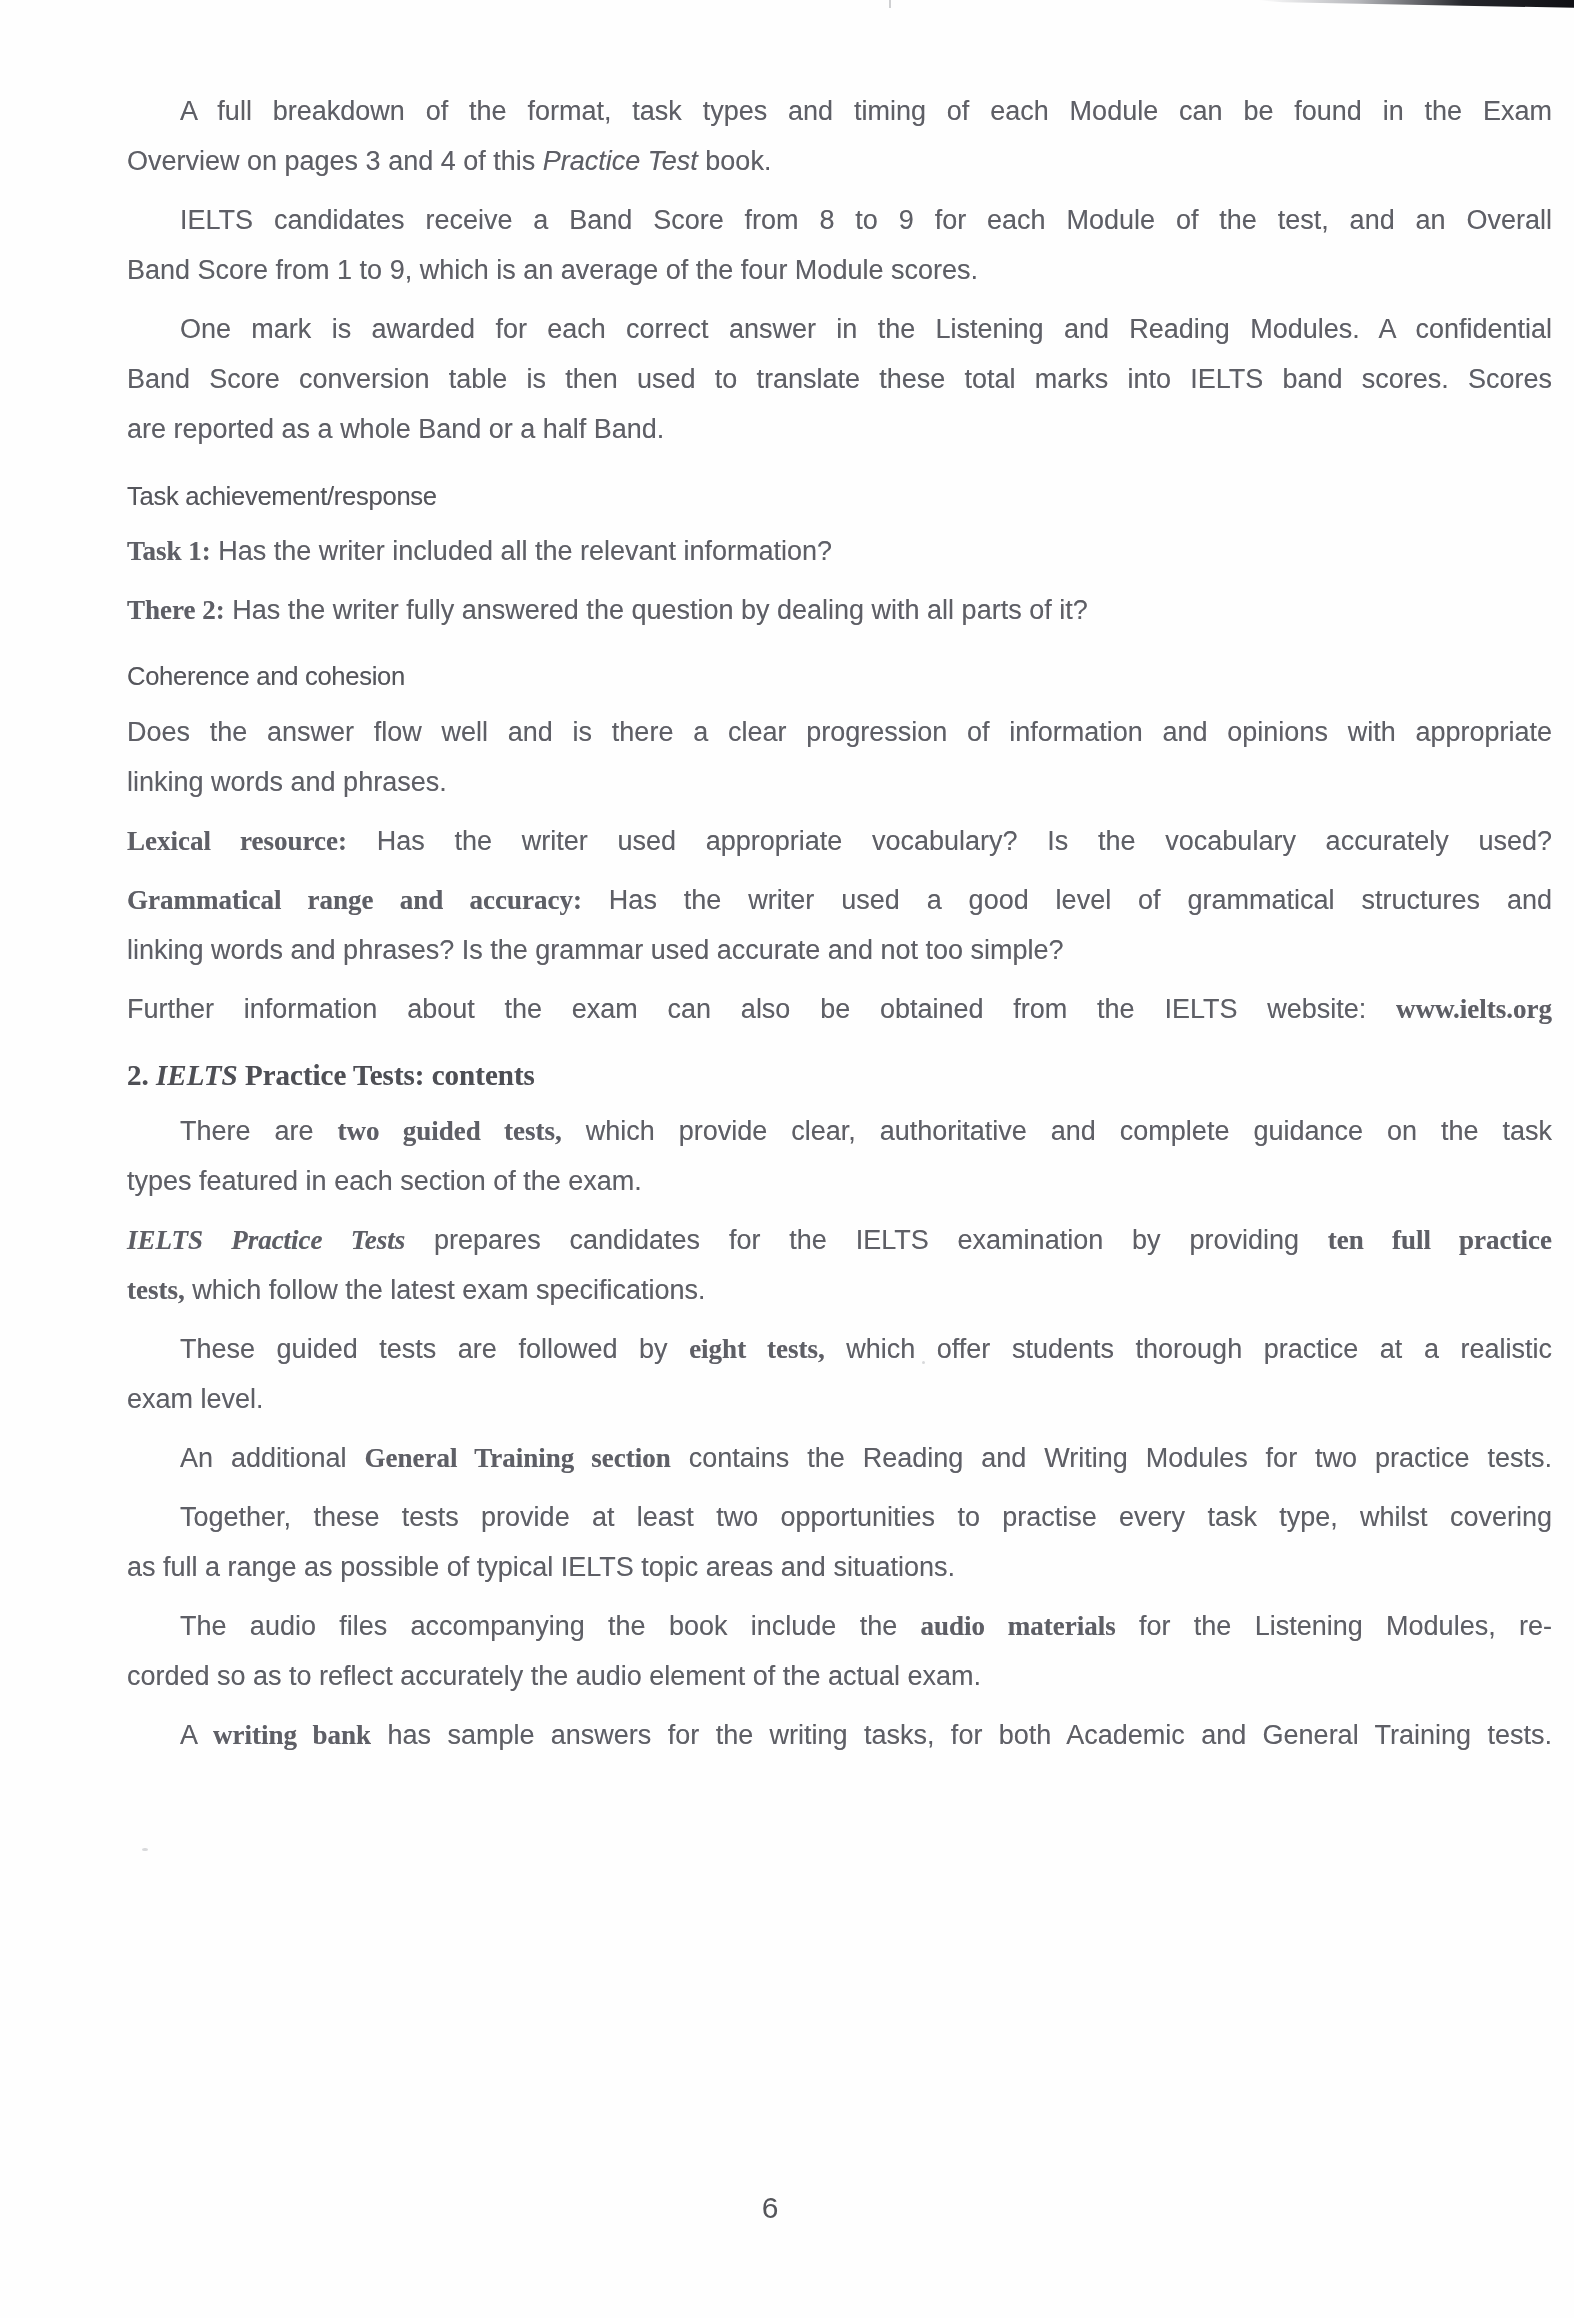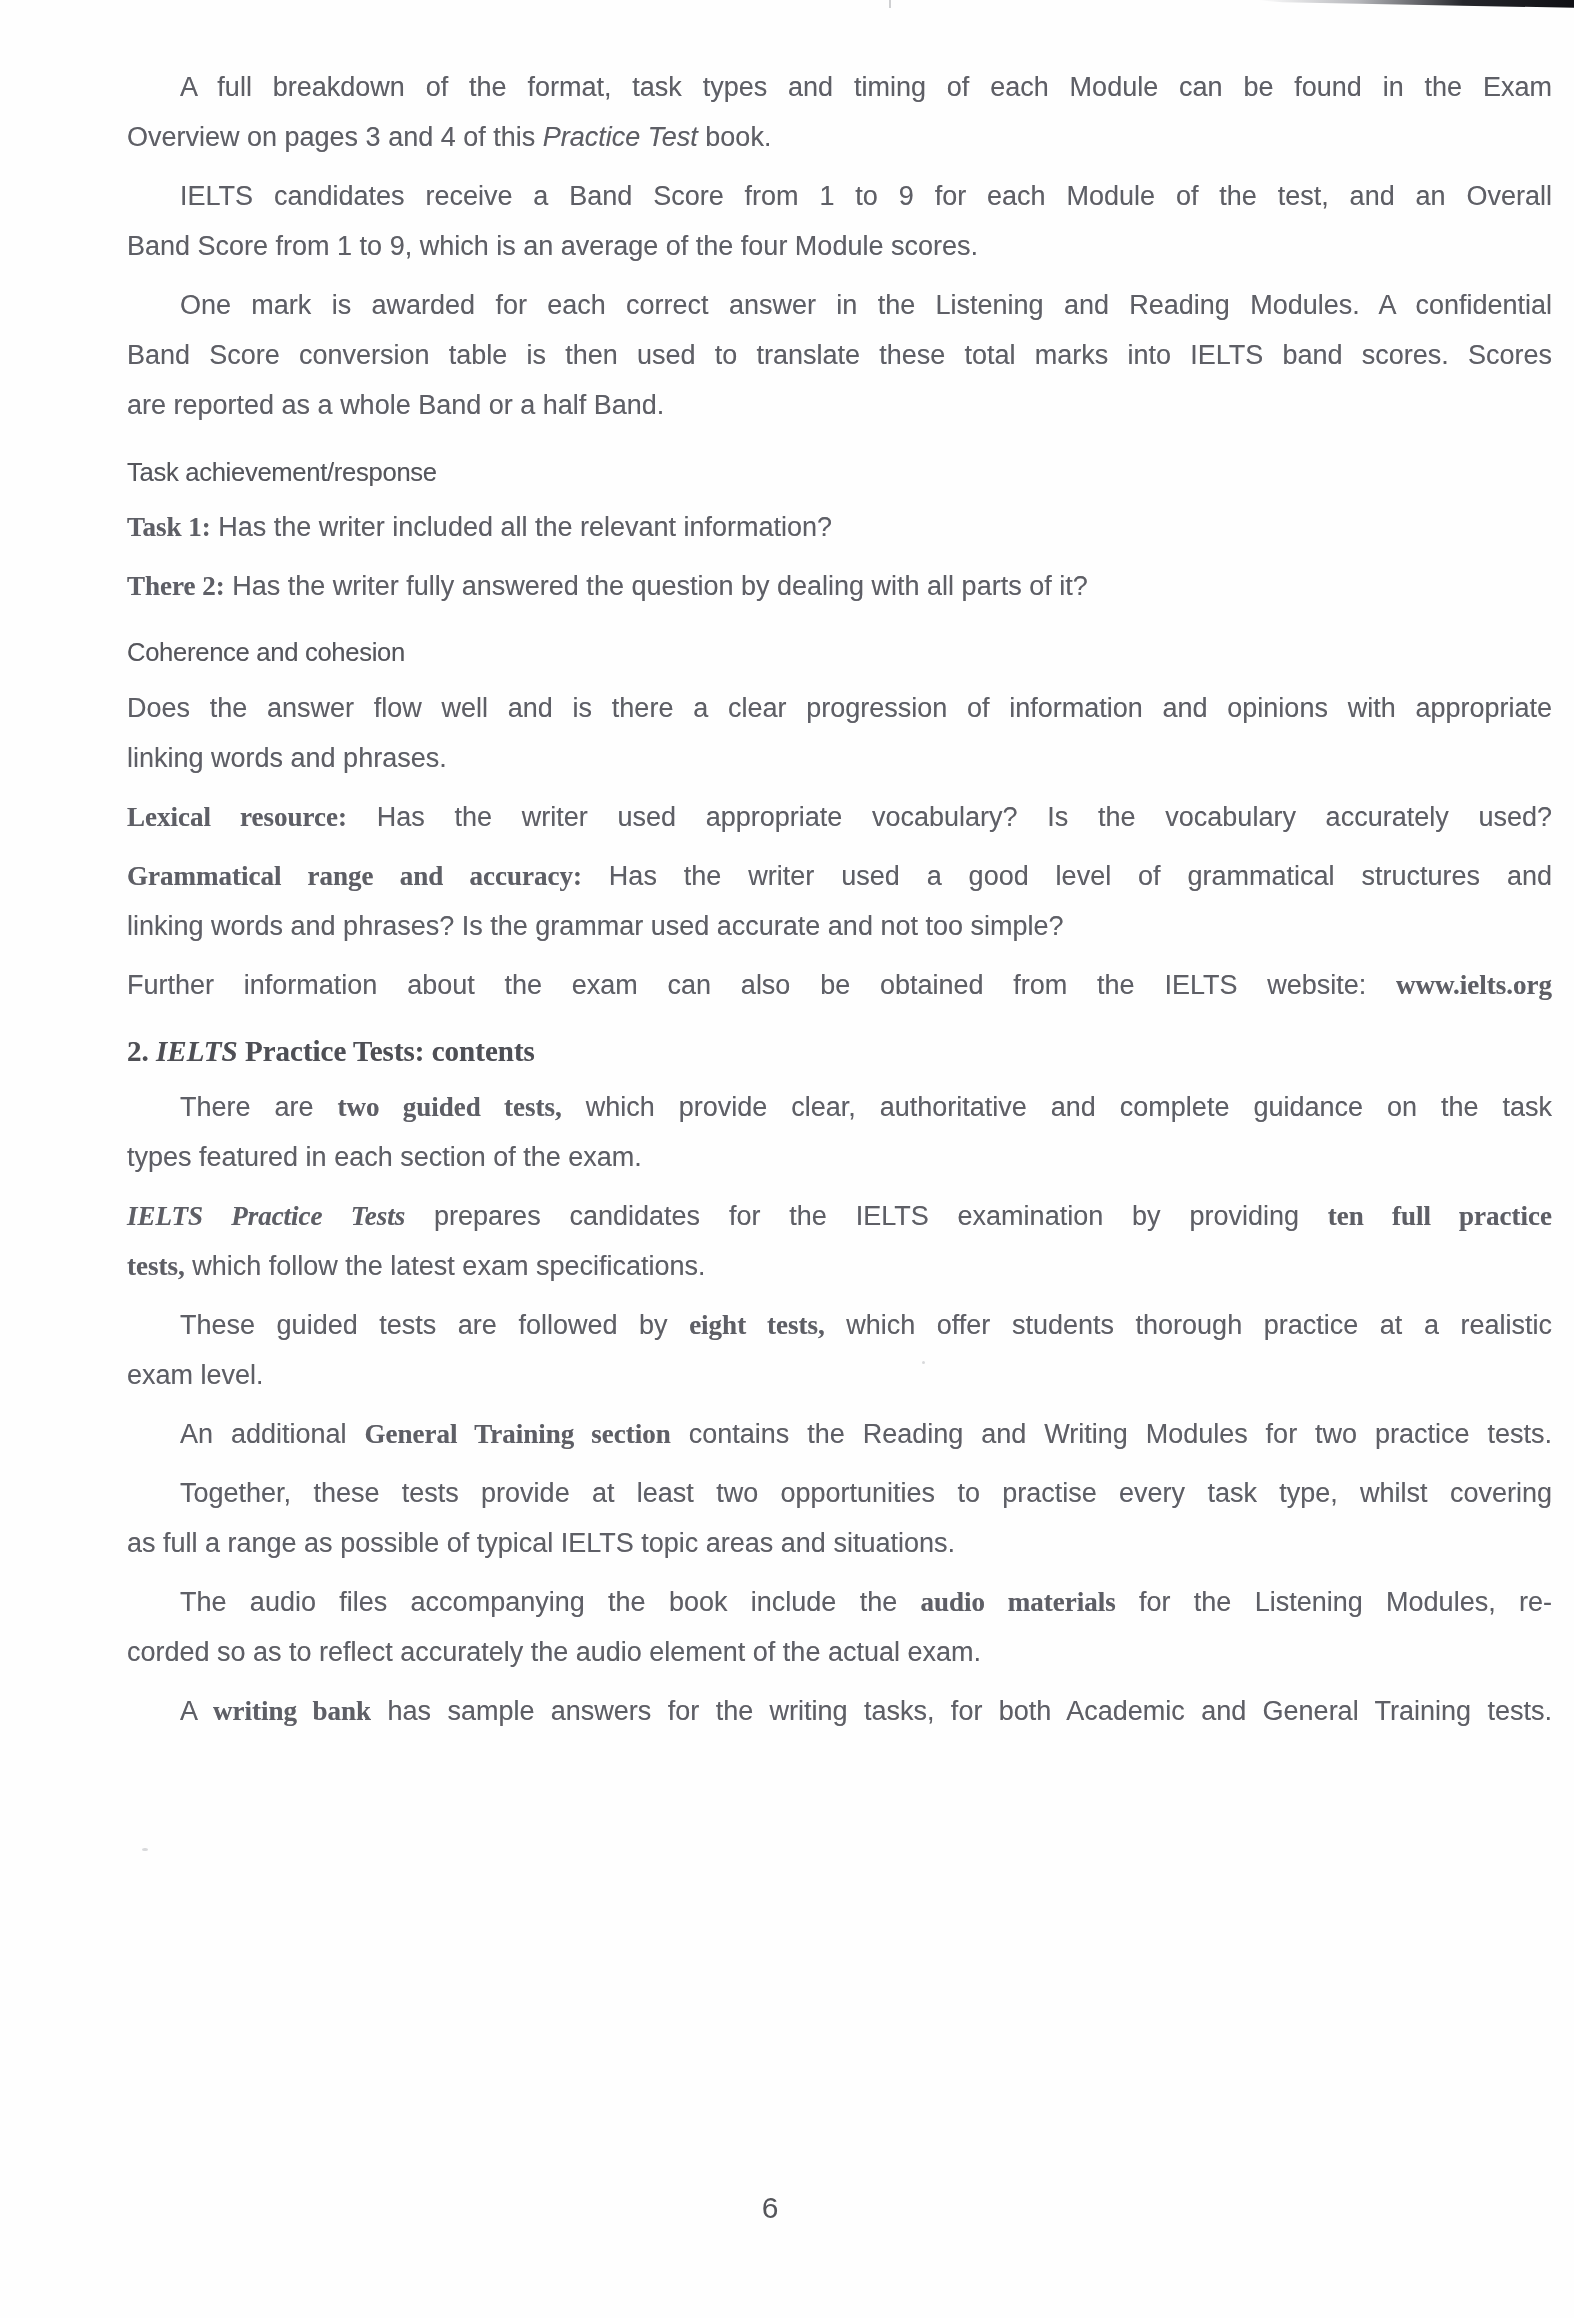--- a/index.html
+++ b/index.html
@@ -12,21 +12,21 @@
     width: 1574px;
     height: 2319px;
     background: #fefefe;
     overflow: hidden;
     font-family: "Liberation Sans", sans-serif;
   }
   .content {
     position: absolute;
     left: 127px;
     right: 22px;
-    top: 62px;
+    top: 86px;
     color: #5e5f66;
     font-size: 27px;
     line-height: 50px;
     text-shadow: 0 0 0.6px rgba(95,96,102,0.45);
   }
   .para { margin: 0 0 9px 0; }
   .line { text-align: justify; }
   .line.fill { text-align-last: justify; }
   .line.indent { text-indent: 53px; }
   .h-sans {
@@ -90,21 +90,21 @@
   <div class="scan-artifact"></div>
   <div class="scan-tick"></div>
   <div class="speckle s1"></div>
   <div class="speckle s2"></div>
   <div class="content" id="content">
       <div class="para">
         <div class="line fill indent"><span>A full breakdown of the format, task types and timing of each Module can be found in the Exam</span></div>
         <div class="line"><span>Overview on pages 3 and 4 of this </span><span class="r-i">Practice Test</span><span> book.</span></div>
       </div>
       <div class="para">
-        <div class="line fill indent"><span>IELTS candidates receive a Band Score from 1 to 9 for each Module of the test, and an Overall</span></div>
+        <div class="line fill indent"><span>IELTS candidates receive a Band Score from 8 to 9 for each Module of the test, and an Overall</span></div>
         <div class="line"><span>Band Score from 1 to 9, which is an average of the four Module scores.</span></div>
       </div>
       <div class="para">
         <div class="line fill indent"><span>One mark is awarded for each correct answer in the Listening and Reading Modules. A confidential</span></div>
         <div class="line fill"><span>Band Score conversion table is then used to translate these total marks into IELTS band scores. Scores</span></div>
         <div class="line"><span>are reported as a whole Band or a half Band.</span></div>
       </div>
       <div class="h-sans"><span>Task achievement/response</span></div>
       <div class="para">
         <div class="line"><span class="r-b">Task 1:</span><span> Has the writer included all the relevant information?</span></div>

